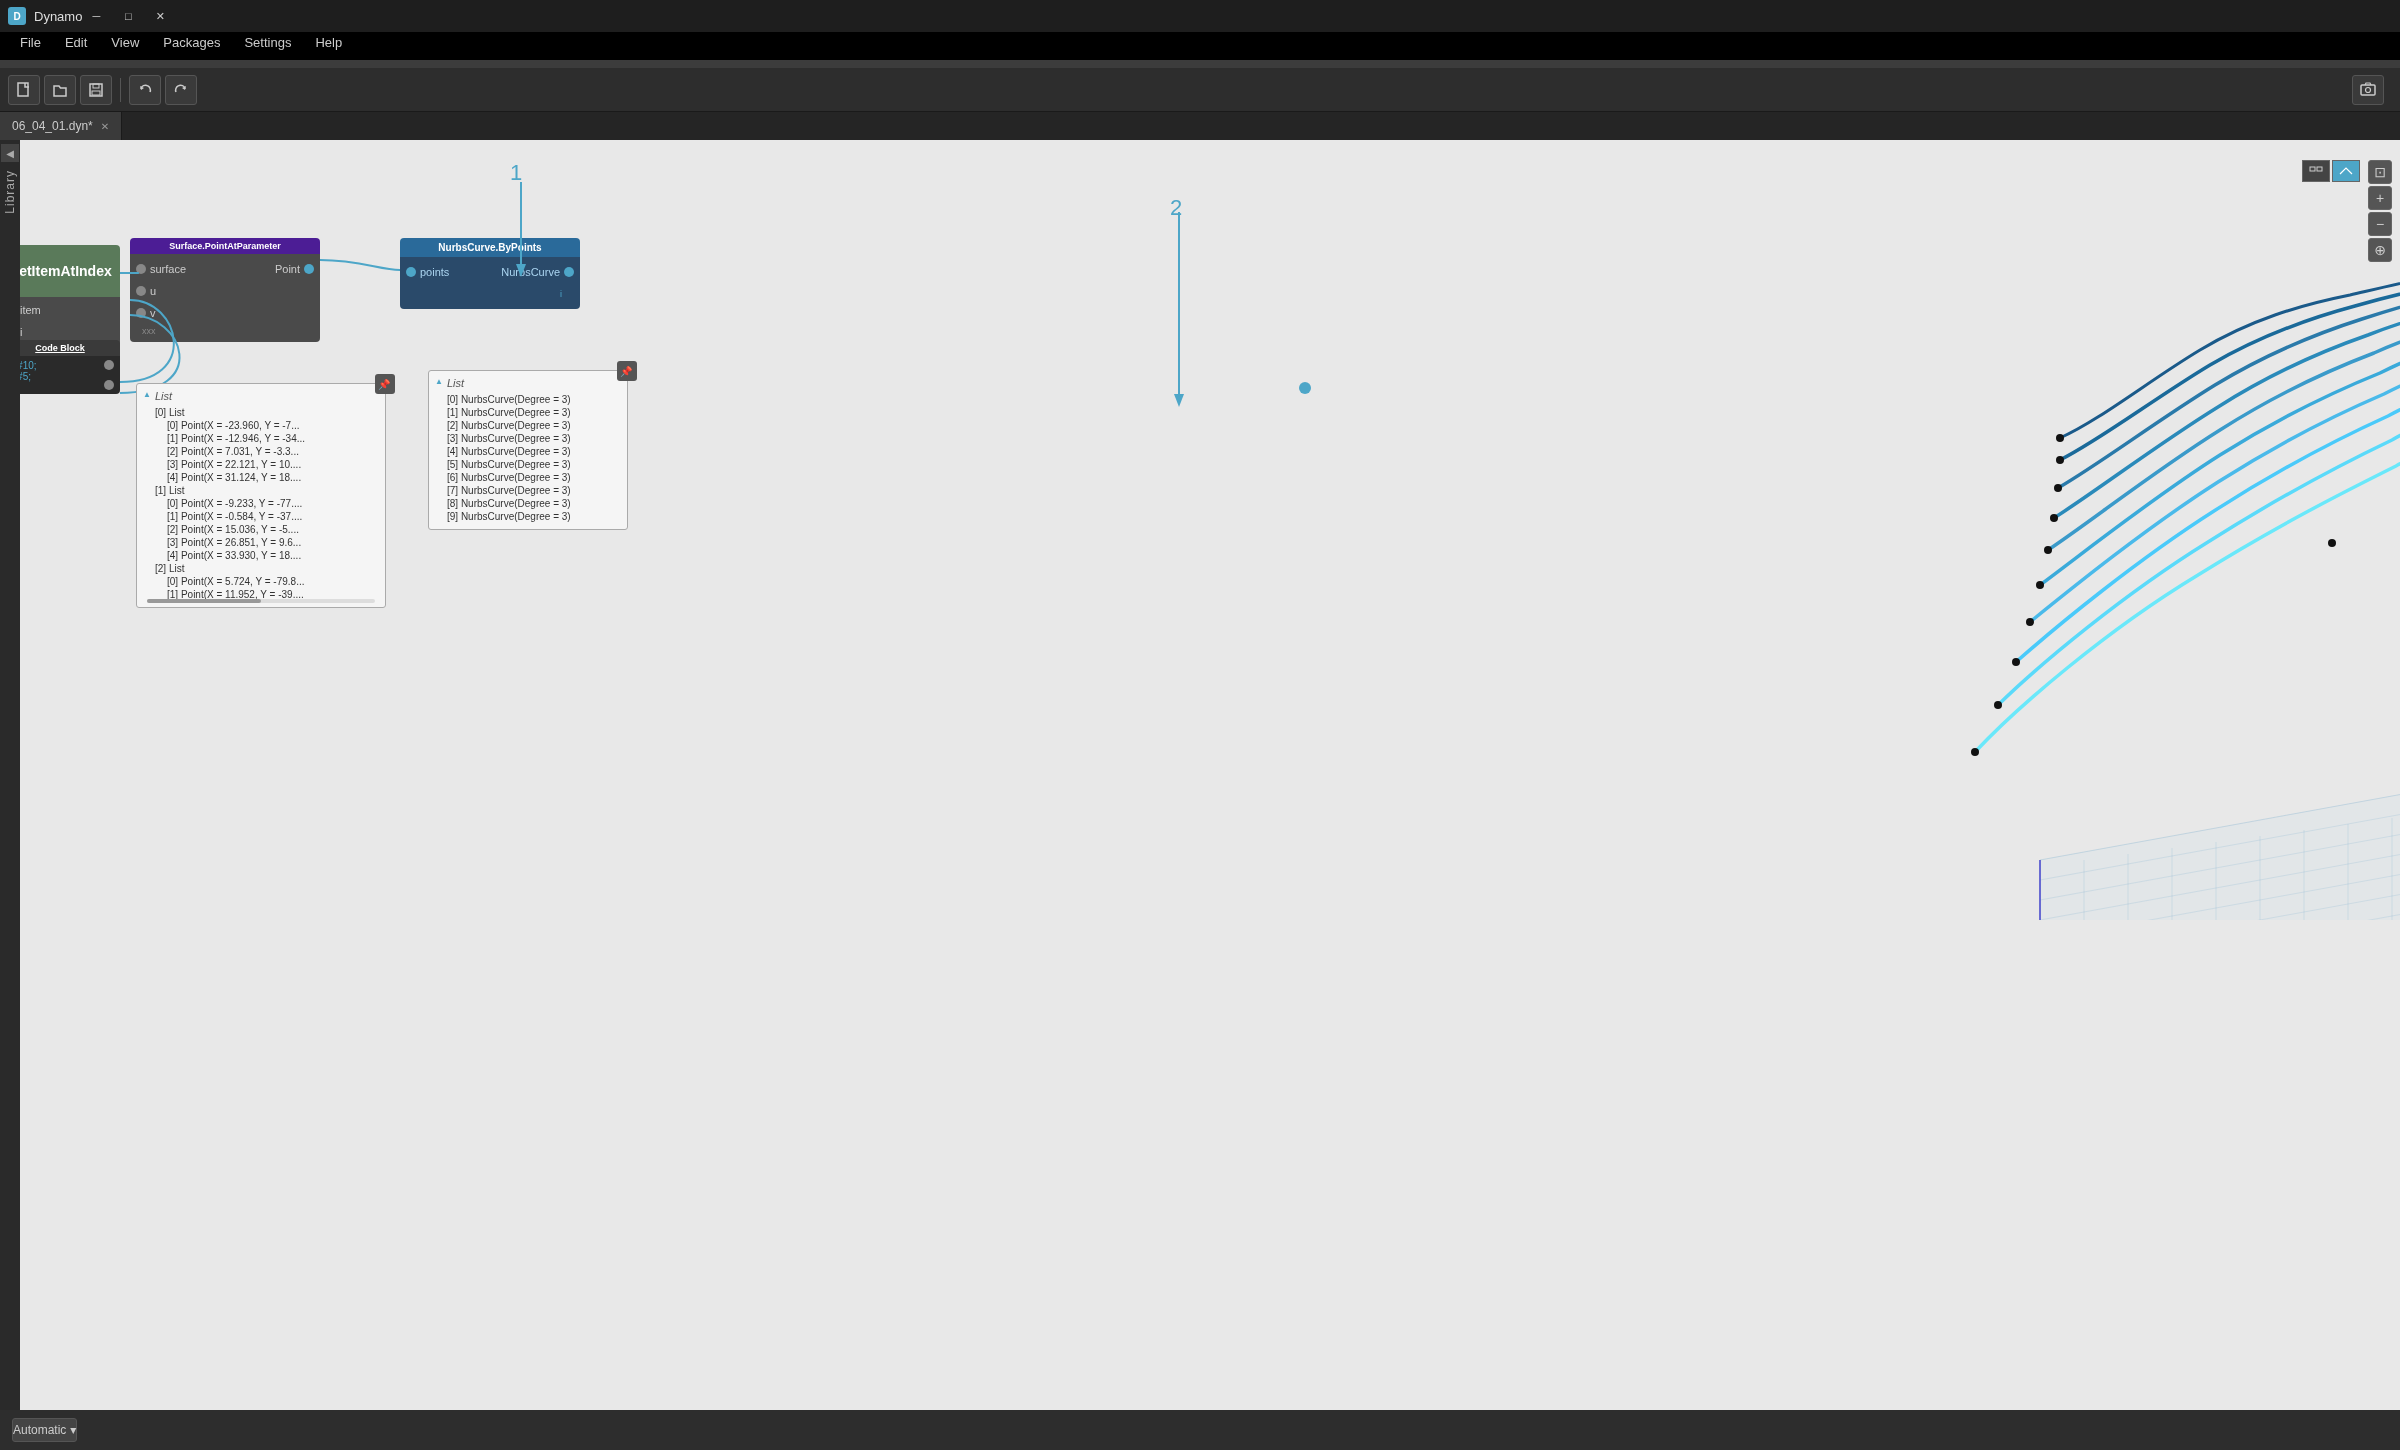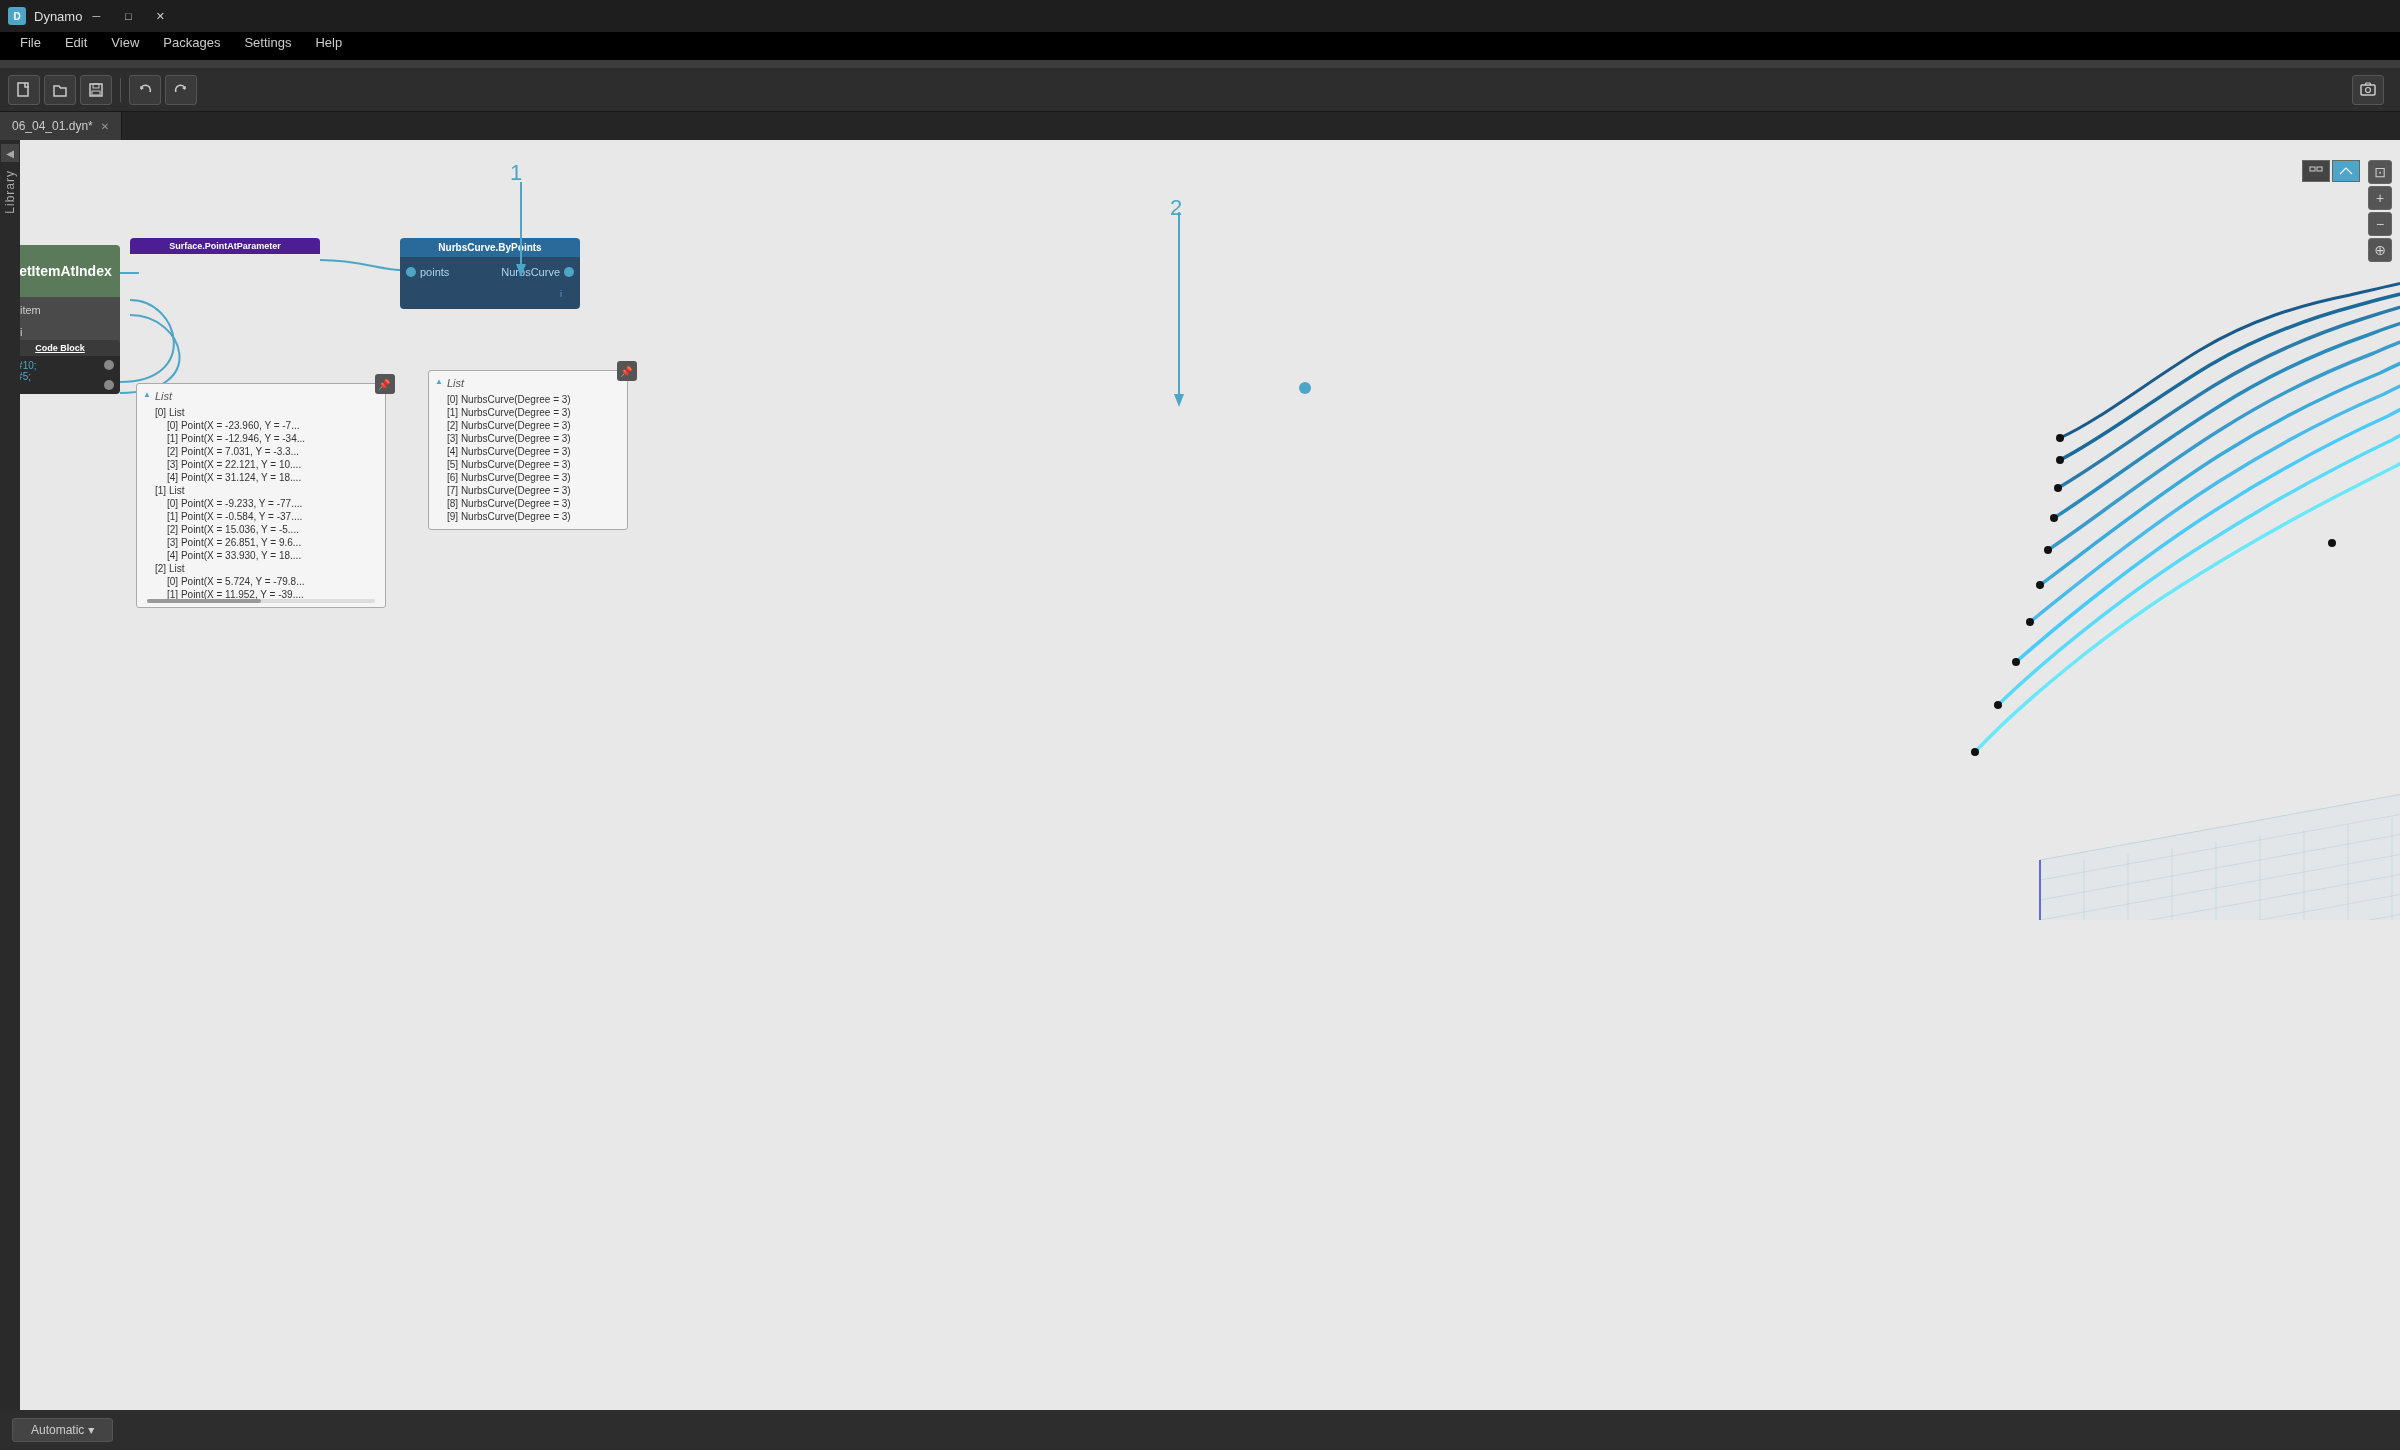--- a/index.html
+++ b/index.html
@@ -351,21 +351,21 @@
       align-items: center;
       padding: 0 12px;
       gap: 8px;
       z-index: 100;
     }
     .status-dropdown {
       display: flex; align-items: center; gap: 4px;
       background: #444;
       border: 1px solid #555;
       border-radius: 3px;
-      padding: 4px 18px;
+      padding: 4px 0;
       color: #ccc;
       font-size: 12px;
       cursor: pointer;
     }
 
     
     #scene-3d {
       position: absolute;
       right: 0; top: 0;
       width: 1300px; height: 780px;
@@ -513,20 +513,45 @@
         <div class="port-row">
           <div class="port-dot" style="background:#888;"></div>
           <span>i</span>
         </div>
       </div>
     </div>
   </div>
 
   <div class="node" id="node-surface">
     <div class="node-header" style="background:#4c1d95; font-size:9px; padding:3px 6px;">Surface.PointAtParameter</div>
+    <div class="node-body" style="background:#4a4a4a; display:flex; flex-direction:row;">
+      <div class="node-ports-left">
+        <div class="port-row">
+          <div class="port-dot" style="background:#888;"></div>
+          <span>surface</span>
+        </div>
+        <div class="port-row">
+          <div class="port-dot" style="background:#888;"></div>
+          <span>u</span>
+        </div>
+        <div class="port-row">
+          <div class="port-dot" style="background:#888;"></div>
+          <span>v</span>
+        </div>
+        <div class="port-row" style="height:14px;">
+          <span style="font-size:9px; color:#888; padding-left:6px;">xxx</span>
+        </div>
+      </div>
+      <div class="node-ports-right">
+        <div class="port-row">
+          <span>Point</span>
+          <div class="port-dot blue"></div>
+        </div>
+      </div>
+    </div>
   </div>
 
   <div class="node" id="node-nurbs">
     <div class="node-header" style="background:#2a6a9a; font-size:10px; padding:4px 8px;">NurbsCurve.ByPoints</div>
     <div class="node-body" style="background:#2a4a6a; display:flex; flex-direction:row;">
       <div class="node-ports-left">
         <div class="port-row">
           <div class="port-dot" style="background:#4da6c8;"></div>
           <span style="color:#aad4f0;">points</span>
         </div>

